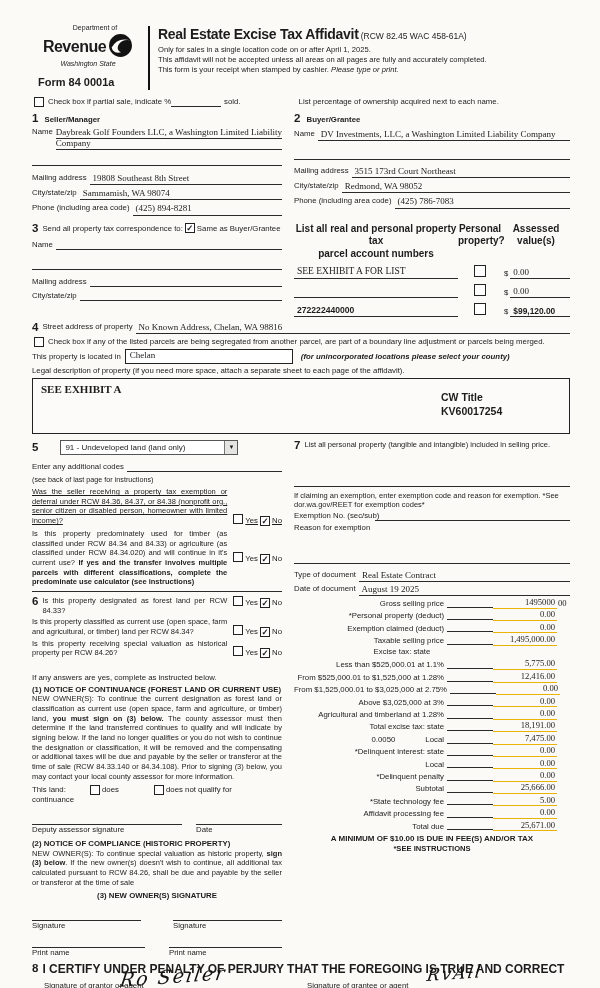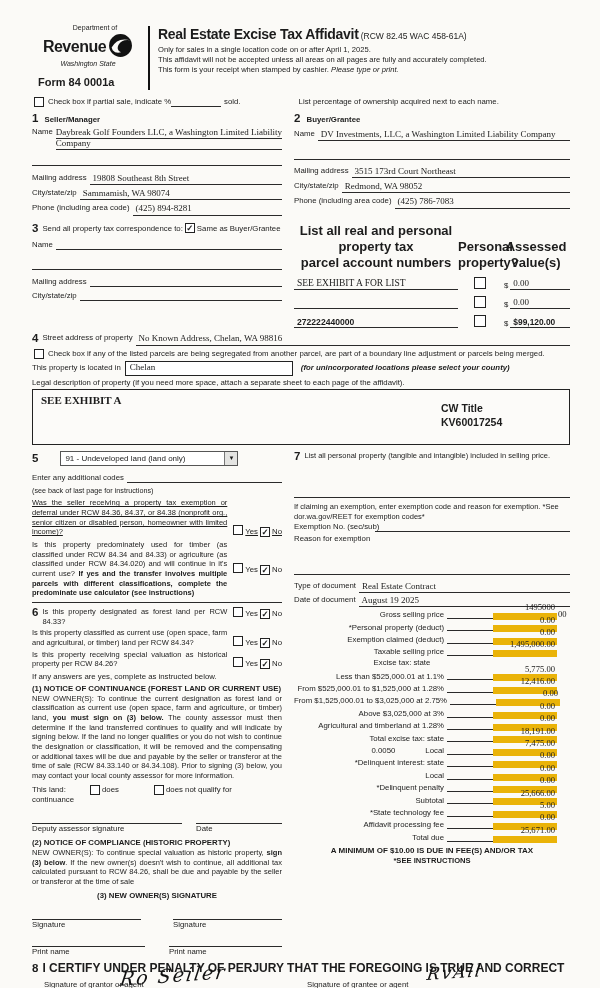--- a/index.html
+++ b/index.html
@@ -27,37 +27,37 @@
   .titleMain{font-size:14px;font-weight:bold;letter-spacing:-0.3px;}
   .titleRcw{font-size:8.5px;font-weight:normal;}
   .sub{font-size:7.6px;margin-top:1px;}
   
   .cols{display:flex;gap:12px;}
   .colL{width:250px;flex:none;} .colR{flex:1;min-width:0;}
   .ruled2{background-image:repeating-linear-gradient(to bottom,transparent,transparent 10.6px,#2a2a2a 10.6px,#2a2a2a 11.6px);
           line-height:11.6px;min-height:12px;}
   .lbl{white-space:nowrap;padding-right:3px;}
   
-  .ptab{display:flex;font-size:13px;align-items:flex-end;}
+  .ptab{display:flex;font-size:10px;}
   .pc1{flex:1;} .pc2{width:44px;text-align:center;flex:none;} .pc3{width:68px;flex:none;}
   .prow{display:flex;align-items:flex-end;height:19px;}
   
   .locbox{border:1.2px solid #222;width:158px;height:13px;padding:0 4px;background:#fff;}
   
   .legalbox{border:1.6px solid #222;height:46px;position:relative;padding:4px 8px;margin-top:2px;background:#fcfbf9;}
   .cw{position:absolute;left:408px;top:12px;font-weight:bold;font-size:10.5px;line-height:1.3;}
   
   .dd{border:1px solid #555;display:flex;width:176px;height:13px;background:#fff;align-items:center;}
   .ddval{flex:1;padding:0 4px;font-size:8px;white-space:nowrap;overflow:hidden;}
   .ddbtn{width:12px;border-left:1px solid #777;background:#e4e4e2;text-align:center;font-size:6px;line-height:12px;align-self:stretch;}
   
   .taxrow{display:flex;align-items:flex-end;height:12.4px;}
   .tl{flex:1;text-align:right;white-space:nowrap;}
   .lead{width:46px;border-bottom:1px solid #2a2a2a;margin:0 0 1px 3px;flex:none;}
-  .amt{width:62px;border-bottom:7px solid #eab308;text-align:right;font-family:"Liberation Serif",serif;
+  .amt{width:62px;border-bottom:1px solid #eab308;text-align:right;font-family:"Liberation Serif",serif;
        font-size:8.6px;flex:none;padding-right:2px;}
   .cents{width:12px;flex:none;font-family:"Liberation Serif",serif;font-size:8.6px;padding-left:1px;}
   .pfx{margin-right:30px;}
   
   .hand{font-family:"DejaVu Serif",serif;font-style:italic;color:#17171a;}
   .scrawl{position:absolute;font-family:"DejaVu Serif",serif;font-style:italic;font-size:19px;
           letter-spacing:2px;transform:rotate(-4deg) skewX(-12deg);color:#111;white-space:nowrap;}
   .small{font-size:7.2px;}
   .para{font-size:7.5px;line-height:1.29;text-align:justify;}
   .hrline{border-top:1px solid #2a2a2a;}
@@ -283,21 +283,21 @@
           <span class="yn">
             <span class="cb"></span><span>Yes</span><span class="cb">✓</span><span>No</span>
           </span>
         </div>
         <div class="row" style="margin-top:2px;">
           <span class="para" style="flex:1;">Is this property receiving special valuation as historical property per RCW 84.26?</span>
           <span class="yn">
             <span class="cb"></span><span>Yes</span><span class="cb">✓</span><span>No</span>
           </span>
         </div>
-        <div style="margin-top:3px;">If any answers are yes, complete as instructed below.</div>
+        <div style="margin-top:15px;">If any answers are yes, complete as instructed below.</div>
         <div class="b" style="margin-top:2px;">(1) NOTICE OF CONTINUANCE (FOREST LAND OR CURRENT USE)</div>
         <div class="para">
           <span>NEW OWNER(S): To continue the current designation as forest land or classification as current use (open space, farm and agriculture, or timber) land, </span><span class="b">you must sign on (3) below.</span><span> The county assessor must then determine if the land transferred continues  to qualify and will indicate by signing below. If the land no longer qualifies or you do not wish to continue the designation or classification, it will be removed and the compensating or additional taxes will be due and payable by the seller or transferor at the time of sale (RCW 84.33.140 or 84.34.108). Prior to signing (3) below, you may contact your local county assessor for more information.</span>
         </div>
         <div class="row" style="margin-top:4px;">
           <span style="width:56px;">This land:</span>
           <span class="cb"></span>
           <span style="width:50px;">does</span>
           <span class="cb"></span>
           <span>does not qualify for</span>

